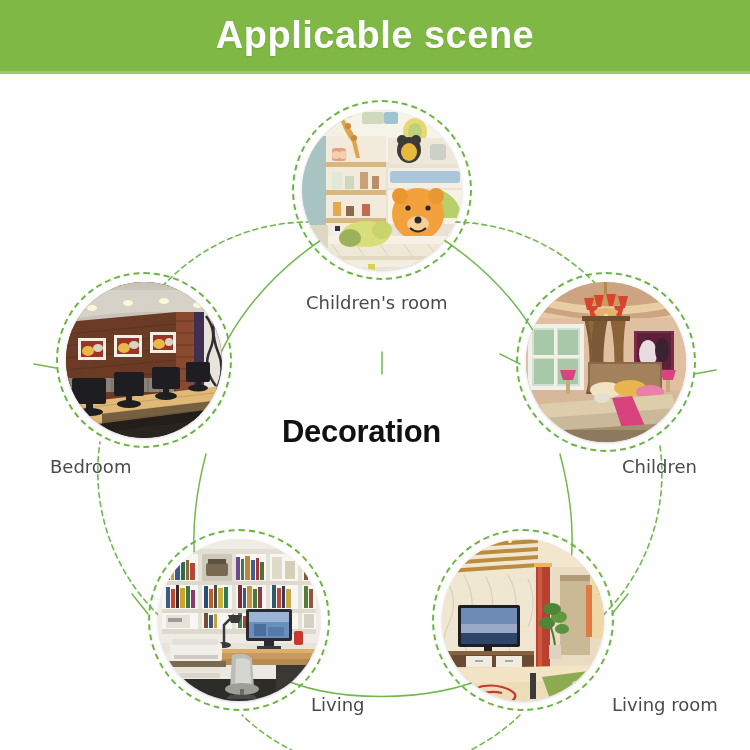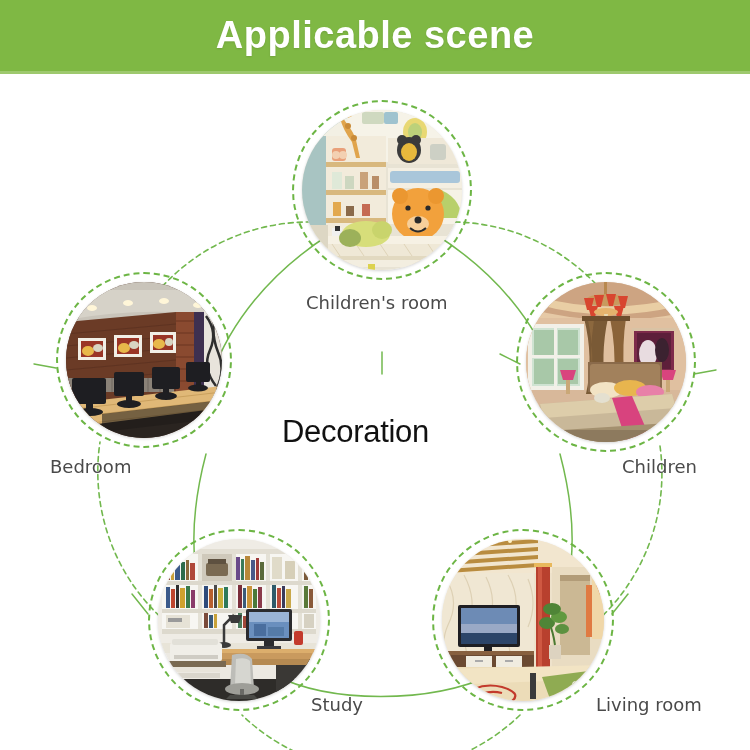--- a/index.html
+++ b/index.html
@@ -66,21 +66,21 @@
     color:#4a4a4a;
     font-size:18px;
     font-weight:400;
     white-space:nowrap;
     font-family:"DejaVu Sans", sans-serif;
   }
   .center-label{
     position:absolute;
     color:#111111;
     font-size:31px;
-    font-weight:normal;
+    font-weight:bold;
     white-space:nowrap;
     letter-spacing:-0.3px;
   }
 </style>
 </head>
 <body>
 
 <div id="stage">
 
   <div class="header-band">
@@ -345,21 +345,21 @@
           <circle cx="134" cy="146" r="4" fill="#e8e8dc"></circle>
 
           <g stroke="#c33a2c" stroke-width="2.2" fill="none">
             <path d="M18 160 q18 -18 42 -12 q20 6 10 14"></path>
             <path d="M30 160 q14 -10 30 -6"></path>
           </g>
           <rect x="88" y="134" width="6" height="26" fill="#3a3a3a"></rect>
         </svg>
       </div>
     </div>
-    <div class="node-label" style="left:596px;top:620px;">Living room</div>
+    <div class="node-label" style="left:612px;top:620px;">Living room</div>
 
     <div class="node" style="left:148px;top:455px;width:182px;height:182px;">
       <div class="ring"></div>
       <div class="photo" style="left:10px;top:10px;width:162px;height:162px;">
         <svg class="scene" viewBox="0 0 162 162" preserveAspectRatio="xMidYMid slice">
           <rect x="0" y="0" width="162" height="162" fill="#ece9e2"></rect>
 
           <rect x="0" y="0" width="162" height="104" fill="#efece5"></rect>
 
           <rect x="4" y="10" width="154" height="84" fill="#f7f6f2"></rect>
@@ -475,21 +475,21 @@
             <path d="M74 116 q14 -4 20 4 l2 30 q-12 6 -24 0 Z" fill="#bdbdb8"></path>
             <path d="M78 120 q10 -2 14 2 l1 24 q-8 4 -16 0 Z" fill="#d6d6d0"></path>
             <ellipse cx="84" cy="150" rx="17" ry="6" fill="#9e9e98"></ellipse>
             <rect x="82" y="150" width="4" height="10" fill="#6a6a66"></rect>
             <path d="M68 160 L100 160 L96 156 L72 156 Z" fill="#4a4a46"></path>
           </g>
           <rect x="118" y="126" width="44" height="36" fill="#3a3835"></rect>
         </svg>
       </div>
     </div>
-    <div class="node-label" style="left:311px;top:620px;">Study</div>
+    <div class="node-label" style="left:311px;top:620px;">Living</div>
 
     <div class="node" style="left:56px;top:198px;width:176px;height:176px;">
       <div class="ring"></div>
       <div class="photo" style="left:10px;top:10px;width:156px;height:156px;">
         <svg class="scene" viewBox="0 0 156 156" preserveAspectRatio="xMidYMid slice">
           <rect x="0" y="0" width="156" height="156" fill="#4a2c20"></rect>
 
           <path d="M0 0 H156 V40 Q78 30 0 44 Z" fill="#c9c4ba"></path>
           <path d="M0 8 H156 V34 Q78 24 0 38 Z" fill="#d6d2c8"></path>
           <g fill="#fff6d8">

